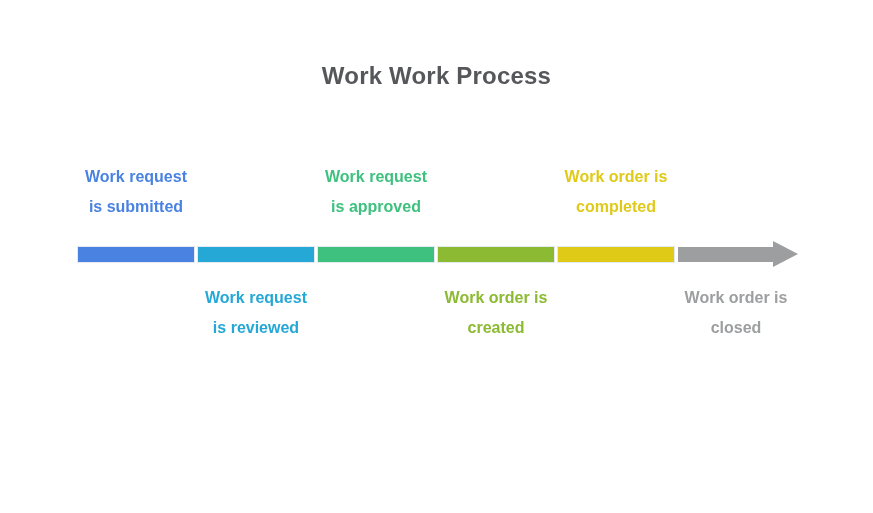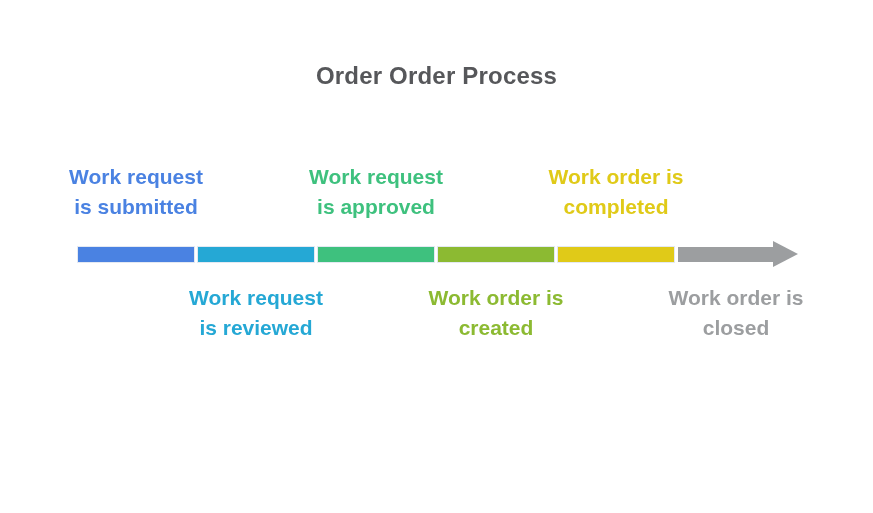--- a/index.html
+++ b/index.html
@@ -23,21 +23,21 @@
     margin: 0;
     text-align: center;
     font-size: 24px;
     font-weight: 700;
     letter-spacing: 0.2px;
   }
   .step-label {
     position: absolute;
     width: 240px;
     text-align: center;
-    font-size: 21px;
+    font-size: 16px;
     font-weight: 700;
     line-height: 30px;
     white-space: pre-line;
   }
   .above { top: 162px; }
   .below { top: 283px; }
   .lbl0 { left: 16px; }
   .lbl1 { left: 136px; }
   .lbl2 { left: 256px; }
   .lbl3 { left: 376px; }
@@ -71,21 +71,21 @@
     border-top: 13px solid transparent;
     border-bottom: 13px solid transparent;
     border-left: 25px solid #9c9ea0;
   }
 </style>
 </head>
 <body>
 
 <div class="canvas">
 
-  <h1 class="title" style="color: rgb(86, 87, 90);">Order Order Process</h1>
+  <h1 class="title" style="color: rgb(86, 87, 90);">Work Work Process</h1>
 
   <div class="step-label above lbl0" style="color: rgb(74, 130, 226);">Work request
 is submitted</div>
 
   <div class="step-label below lbl1" style="color: rgb(37, 168, 213);">Work request
 is reviewed</div>
 
   <div class="step-label above lbl2" style="color: rgb(62, 193, 126);">Work request
 is approved</div>
 

